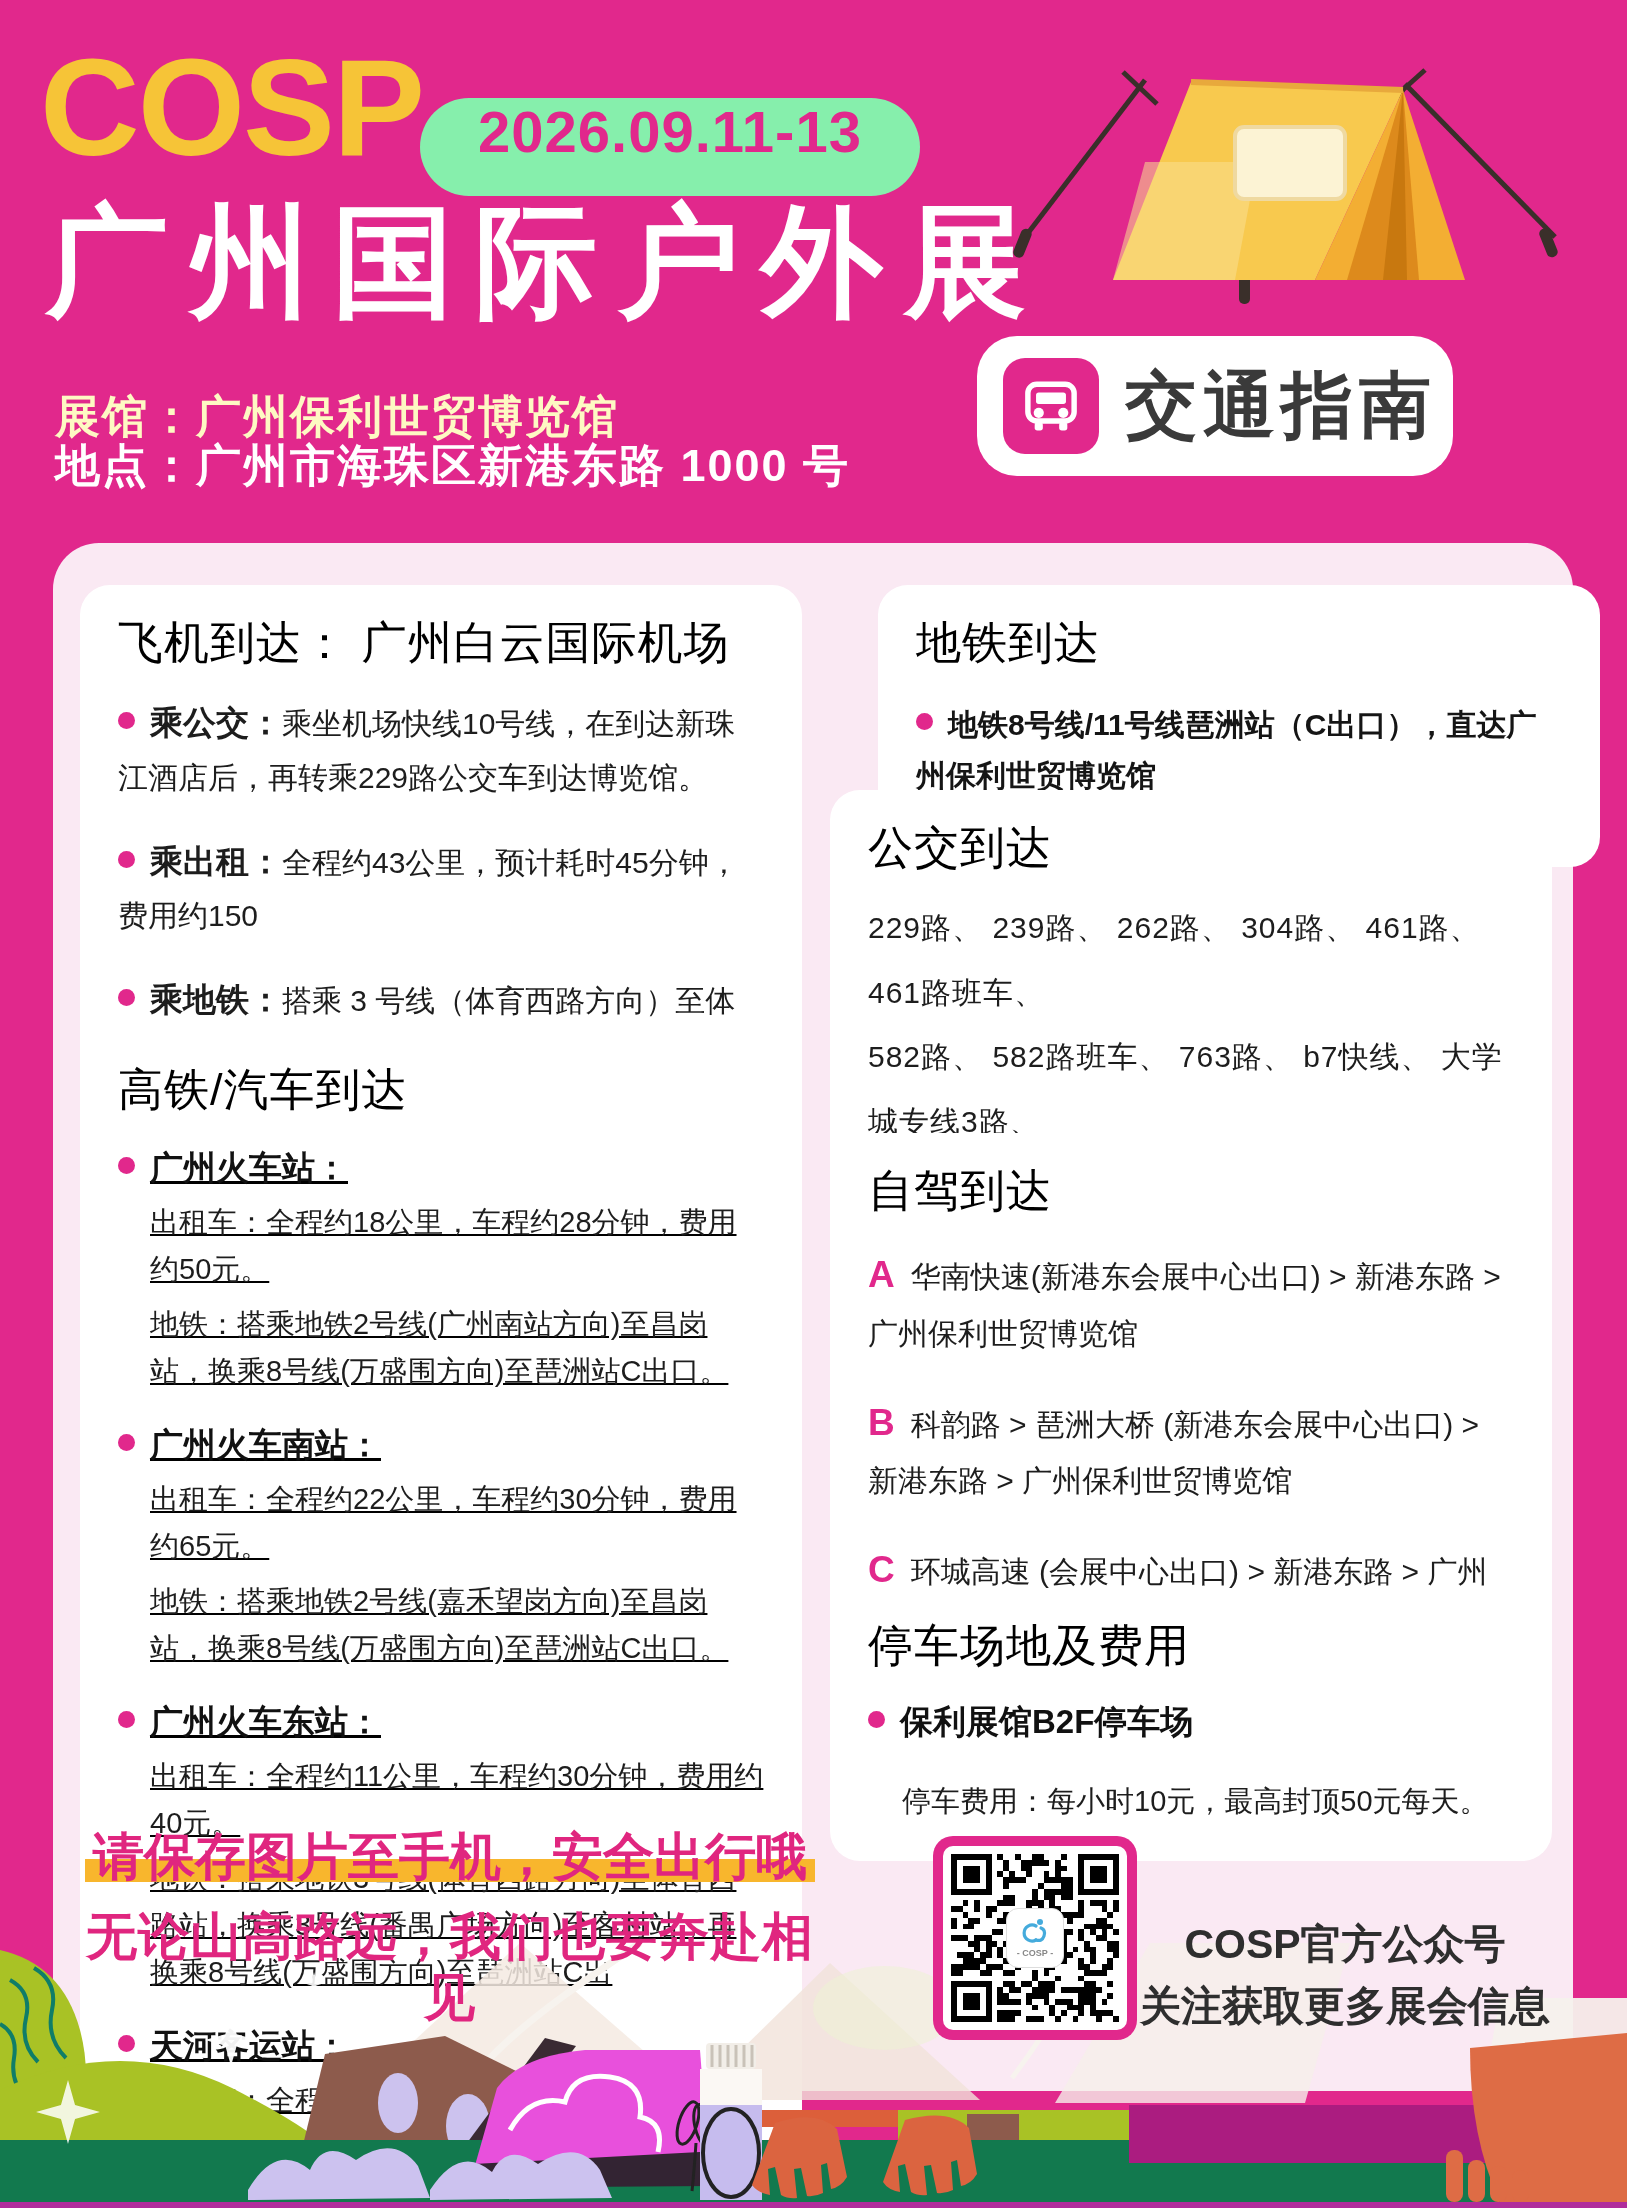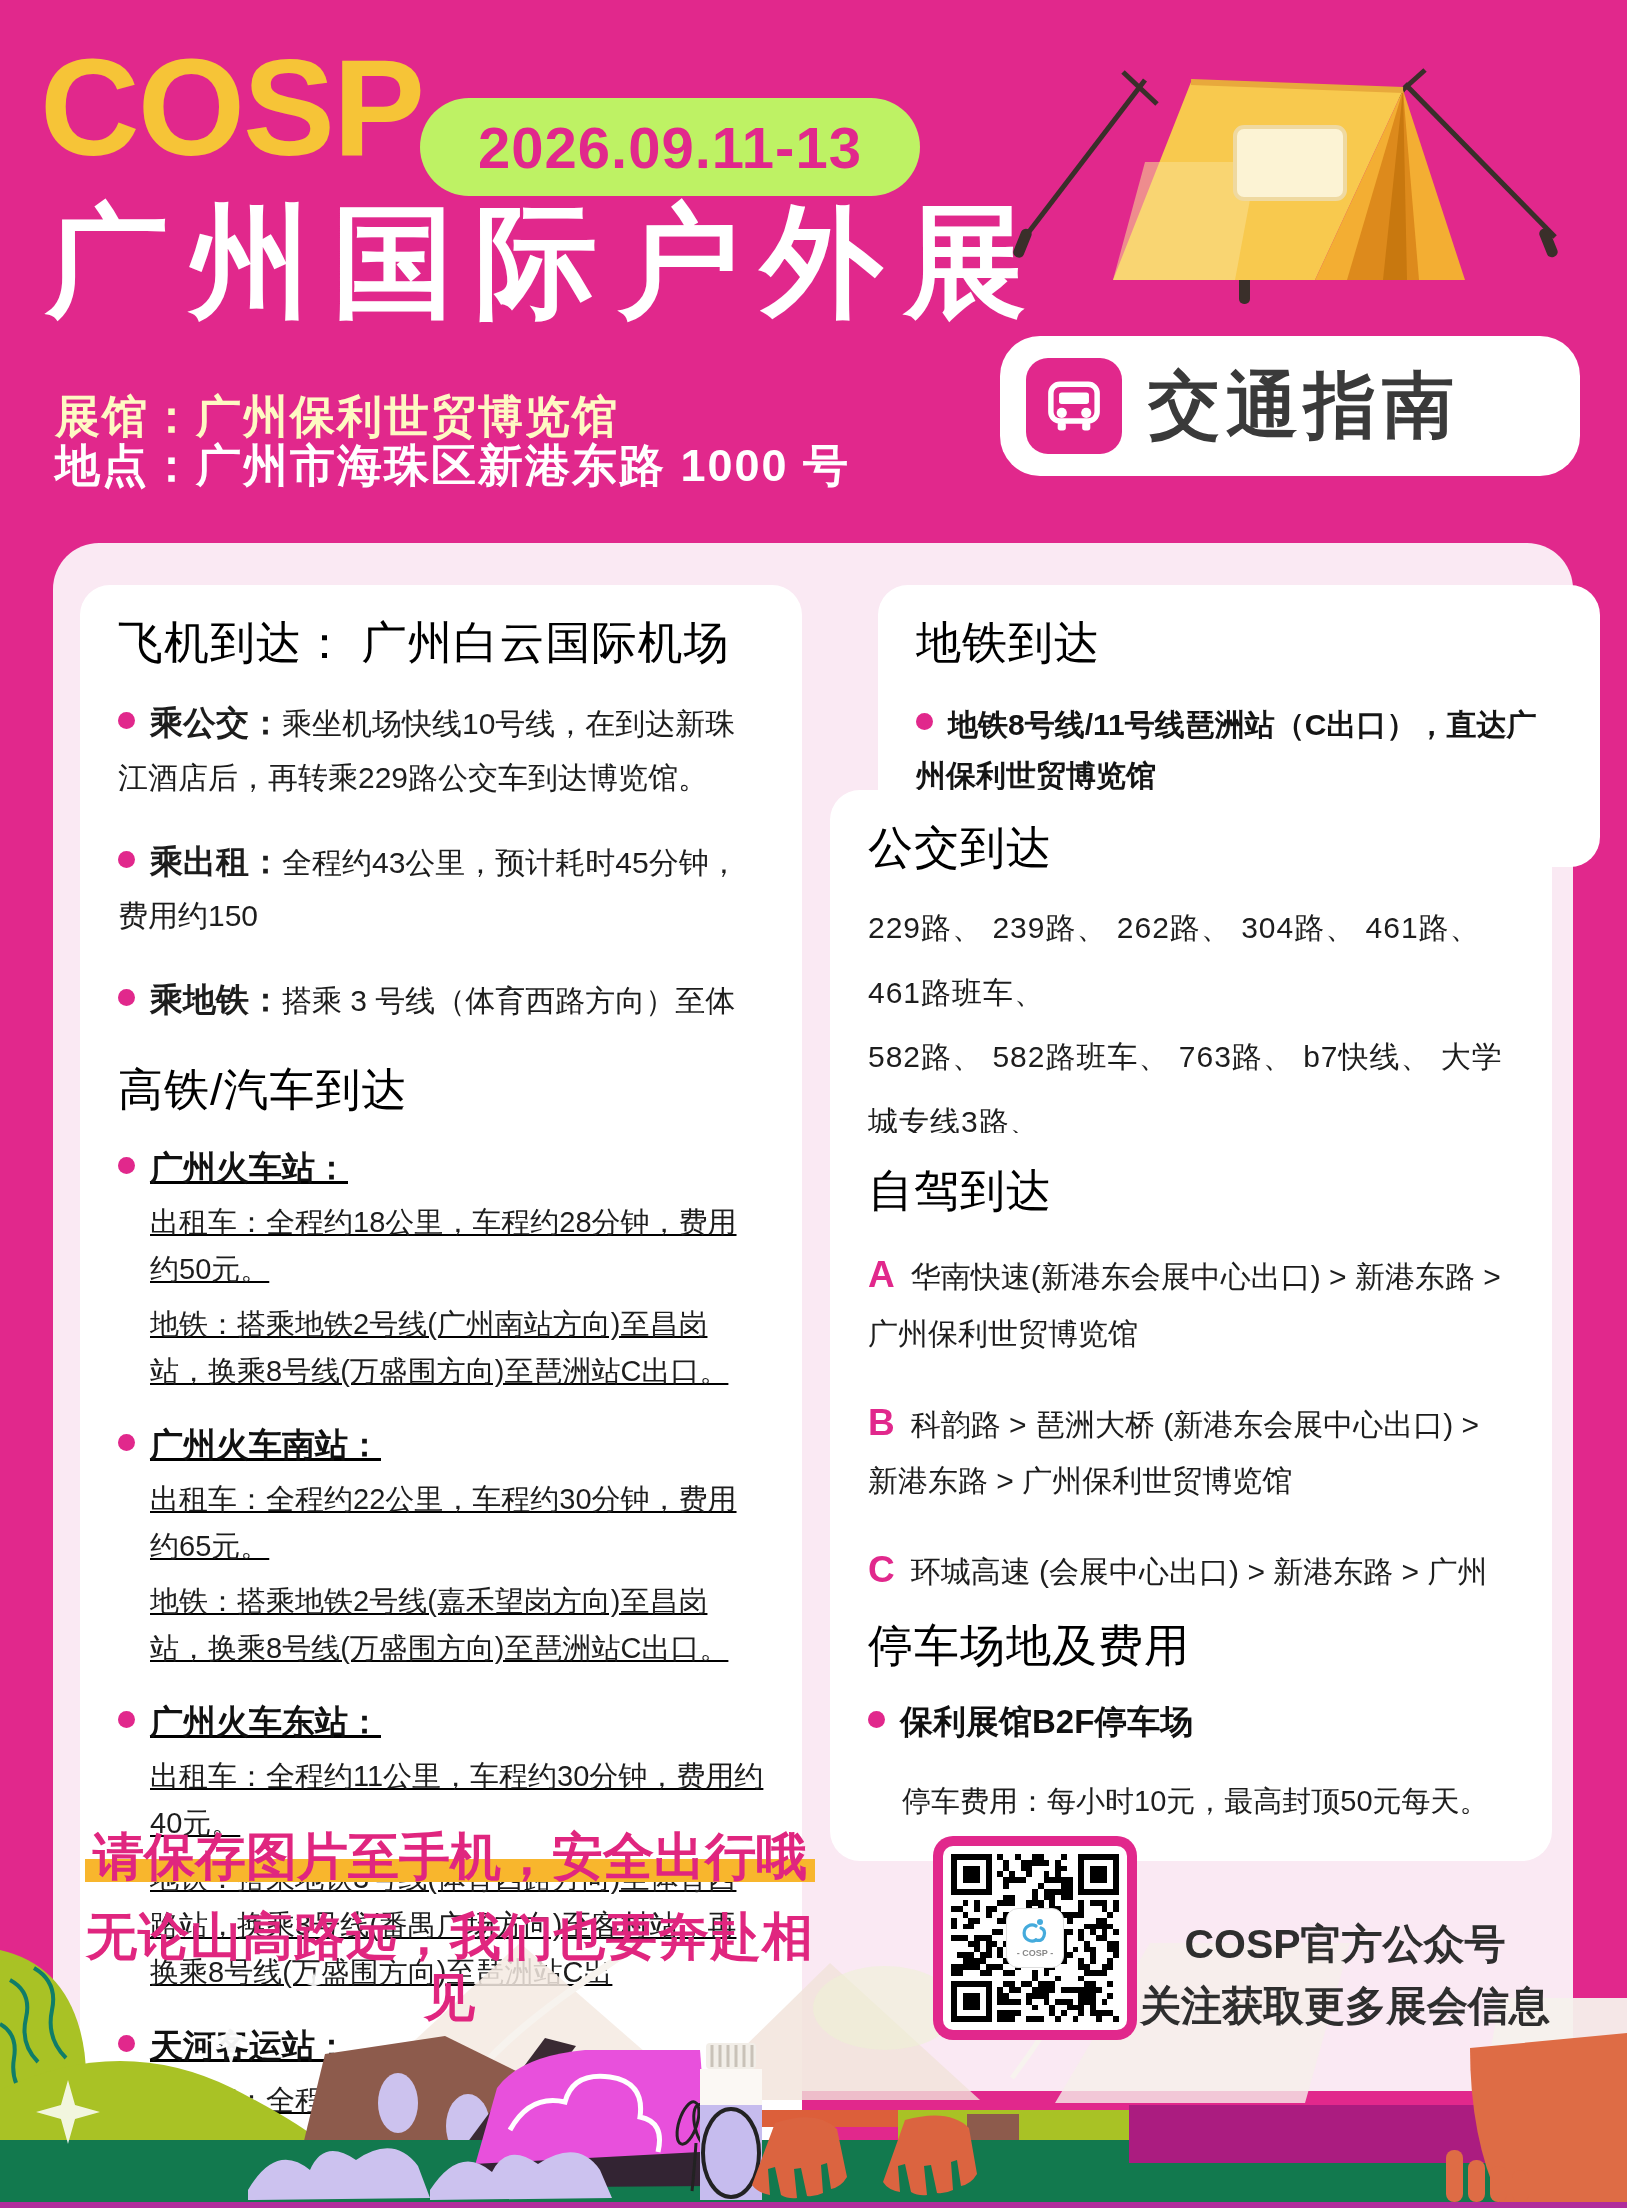--- a/index.html
+++ b/index.html
@@ -6,28 +6,28 @@
   .poster{
     position:relative;width:1627px;height:2208px;margin:0 auto;
     background:#E1288C;overflow:hidden;
     font-family:"Liberation Sans","DejaVu Sans",sans-serif;
     -webkit-font-smoothing:antialiased;
   }
   .abs{position:absolute;}
 
   
   .logo{left:40px;top:38px;font-size:138px;font-weight:900;color:#F6C437;letter-spacing:-2px;line-height:1;}
-  .date-pill{left:420px;top:98px;width:500px;height:98px;background:#bef264;border-radius:50px;
-    display:flex;align-items:center;justify-content:center;}
+  .date-pill{left:420px;top:98px;width:500px;height:98px;background:#86efac;border-radius:50px;
+    display:flex;align-items:flex-start;justify-content:center;}
   .date-pill span{font-size:58px;font-weight:800;color:#E1288C;letter-spacing:1px;}
   .main-title{left:46px;top:192px;font-size:122px;font-weight:800;color:#fff;letter-spacing:21px;line-height:1.15;white-space:nowrap;}
   .venue-line{left:55px;top:387px;font-size:45px;font-weight:700;color:#fef9c3;letter-spacing:2px;}
   .address-line{left:55px;top:436px;font-size:45px;font-weight:700;color:#fff;letter-spacing:2px;}
   .tent{left:995px;top:42px;}
-  .guide-badge{left:1000px;top:336px;width:580px;height:140px;background:#fff;border-radius:40px;
+  .guide-badge{left:977px;top:336px;width:476px;height:140px;background:#fff;border-radius:40px;
     display:flex;align-items:center;gap:26px;padding-left:26px;box-sizing:border-box;}
   .bus-chip{width:96px;height:96px;border-radius:22px;background:#E1288C;display:flex;align-items:center;justify-content:center;flex:0 0 auto;}
   .guide-badge .label{font-size:72px;font-weight:800;color:#3A3A3A;letter-spacing:6px;}
 
   
   .panel{left:53px;top:543px;width:1520px;height:1548px;background:#FAE9F3;border-radius:46px;}
 
   
   .card{position:absolute;width:722px;background:#fff;border-radius:30px;padding:30px 38px 36px;box-sizing:border-box;z-index:3;}
   .card-title{font-size:45px;font-weight:400;color:#000000;letter-spacing:1px;line-height:1.25;}

